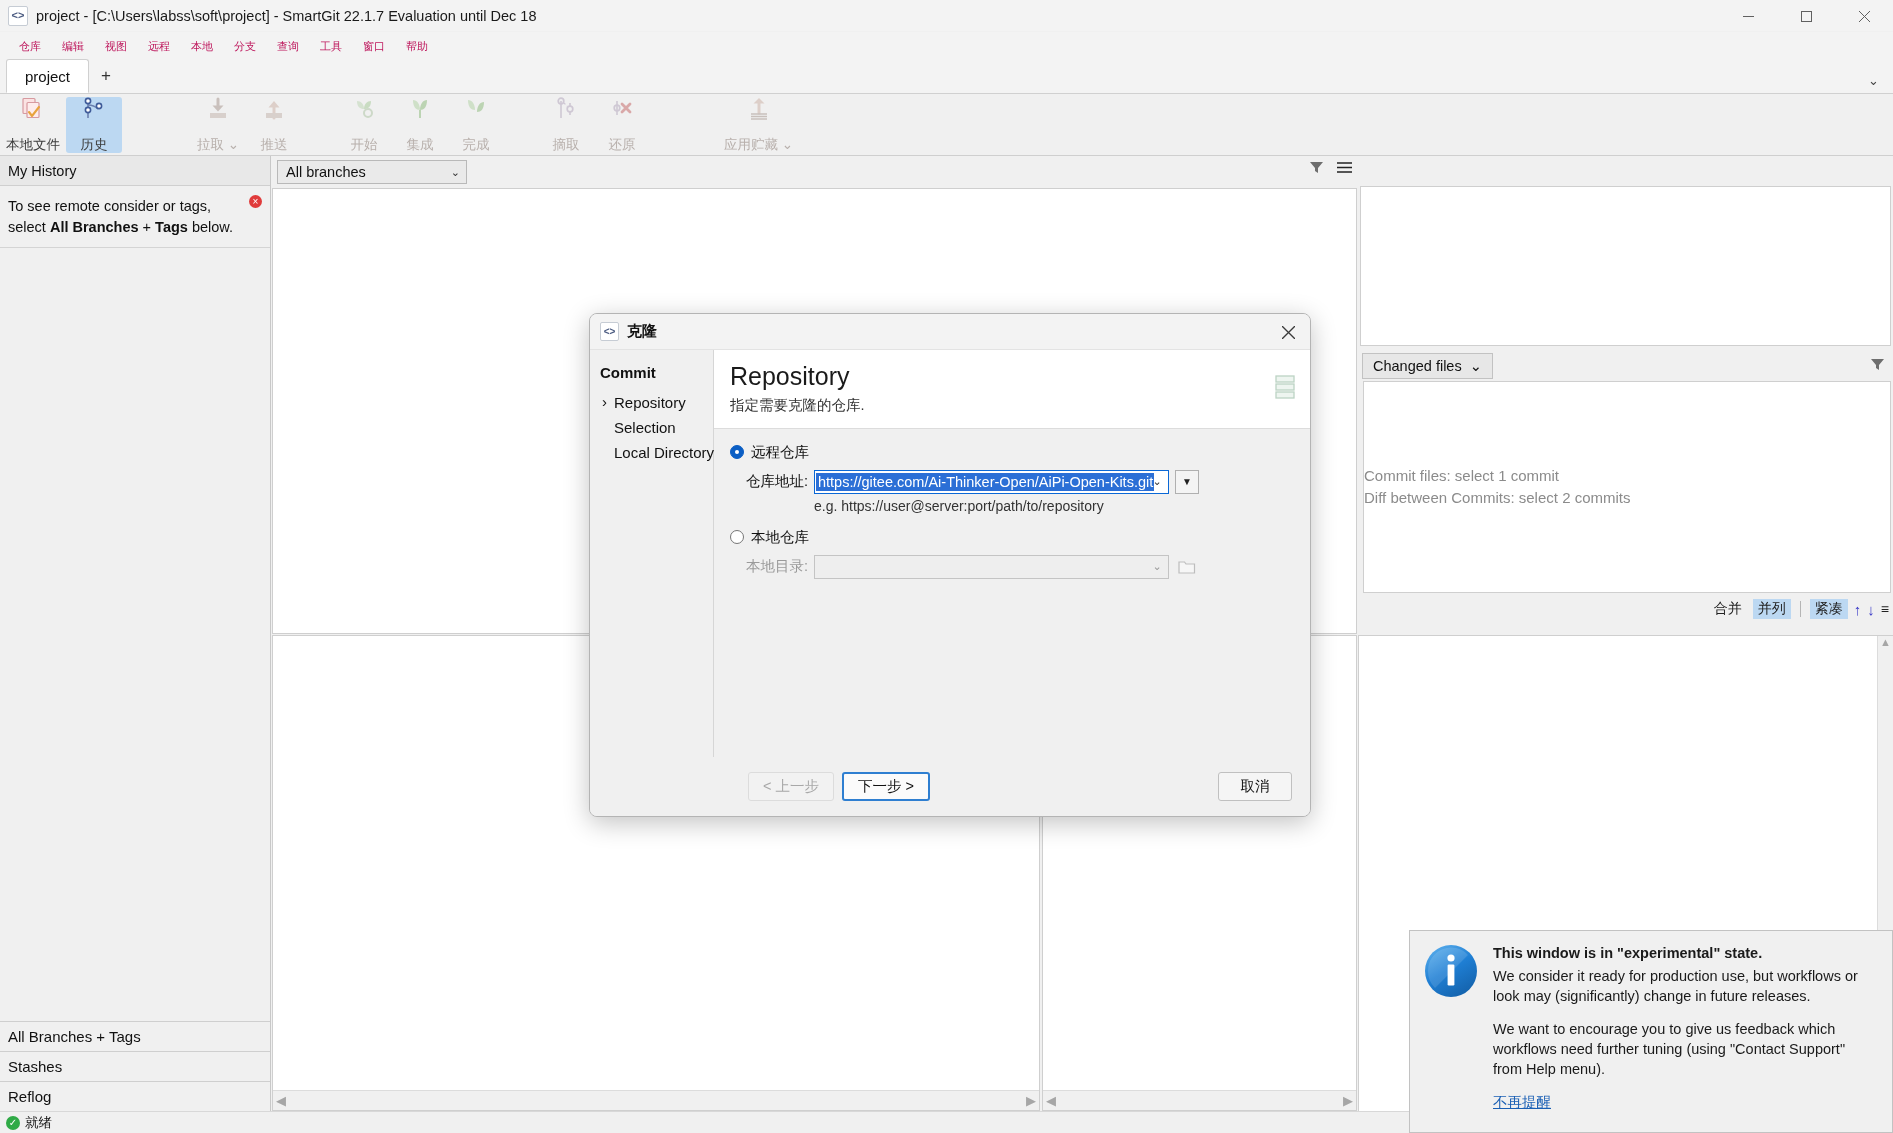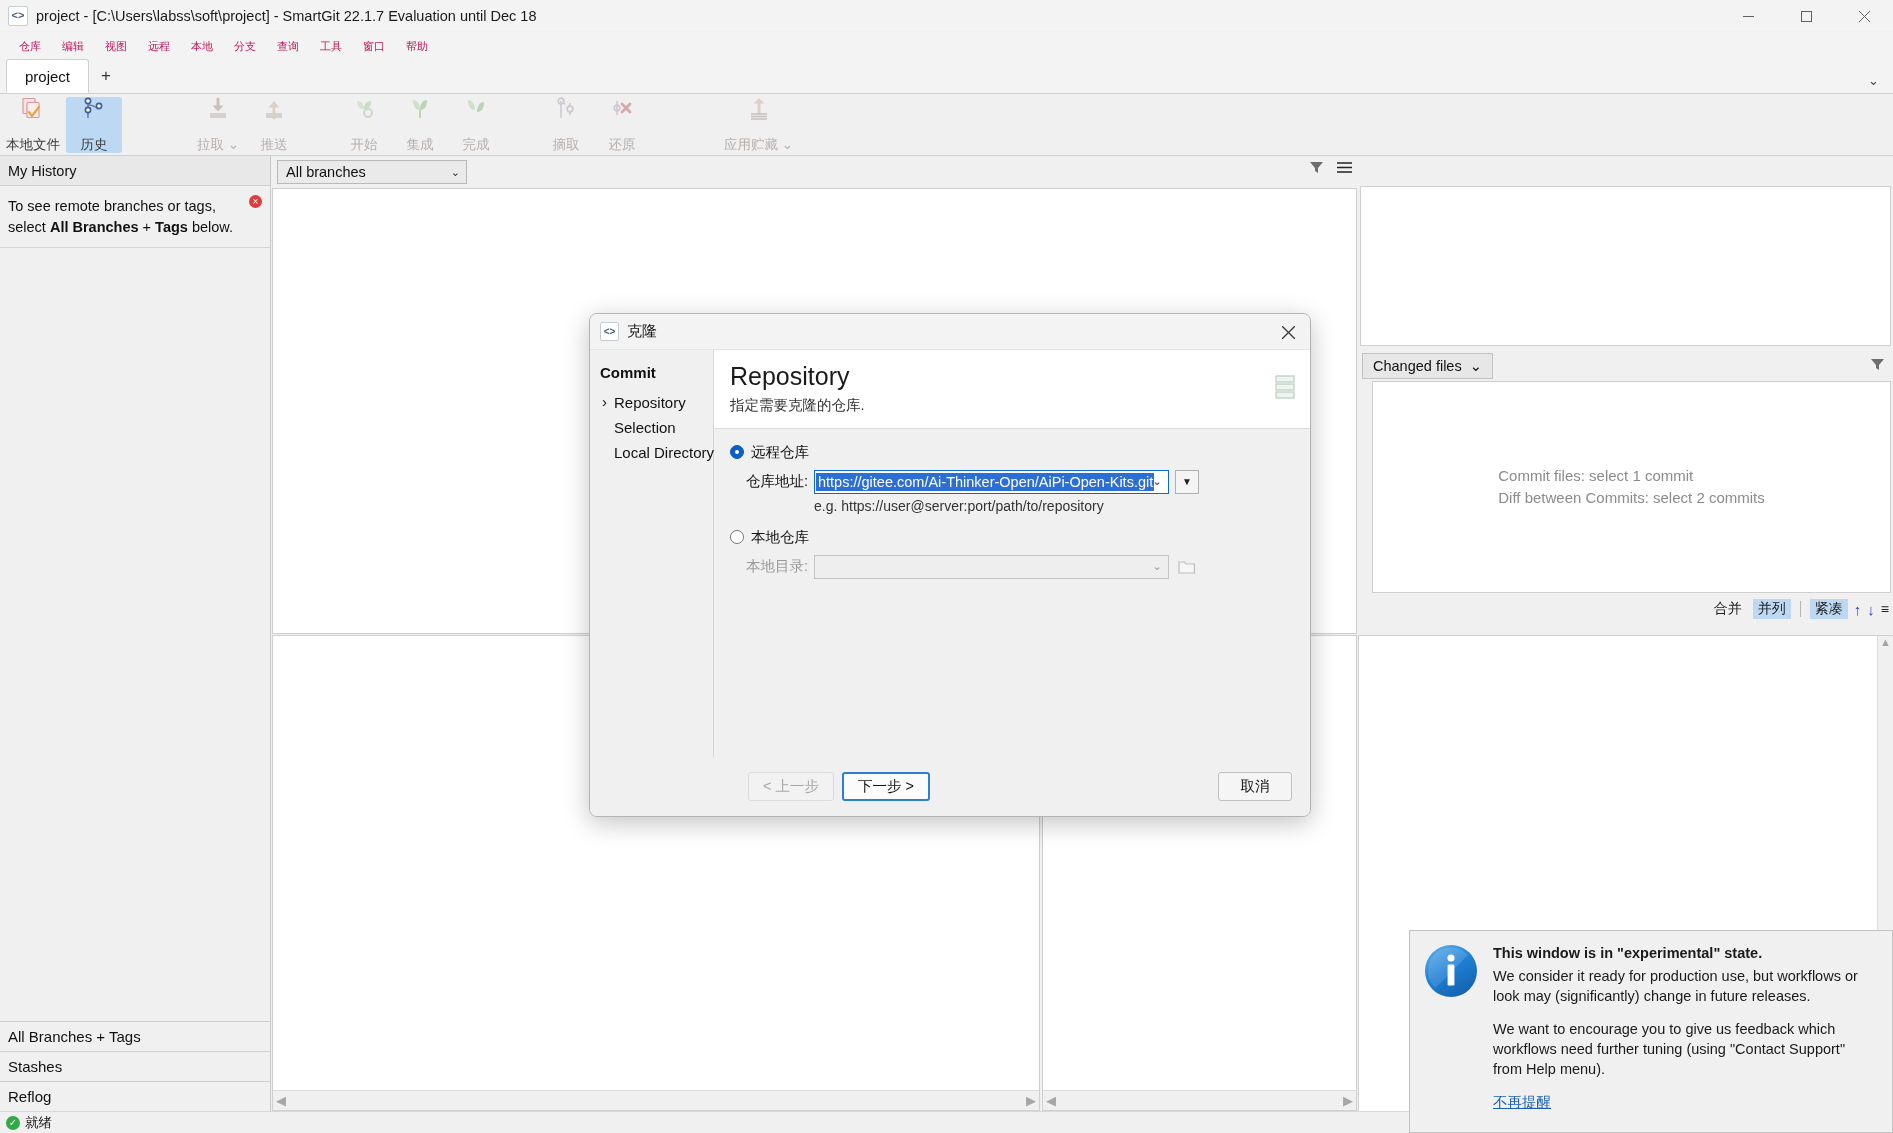--- a/index.html
+++ b/index.html
@@ -175,23 +175,23 @@
     background: #f0f0f0;
   }
   .cf-tab {
     margin-left: 4px; height: 26px; padding: 0 10px;
     background: #e7e7e7; border: 1px solid #c2c2c2;
     display: flex; align-items: center; gap: 8px;
     font-size: 14.5px; color: #111;
   }
   .cf-filter { position: absolute; right: 8px; top: 6px; }
   .changed-files-body {
-    position: absolute; left: 14px; top: 225px; right: 2px; height: 212px;
+    position: absolute; left: 5px; top: 225px; right: 2px; height: 212px;
     background: #fff; border: 1px solid #cfcfcf;
-    display: flex; align-items: center; justify-content: center;
+    display: flex; align-items: center; 
   }
   .cf-empty {
     text-align: left; color: #8b8b8b; font-size: 15px; line-height: 1.5;
   }
   .diff-opts {
     position: absolute; right: 4px; top: 440px; height: 26px;
     display: flex; align-items: center; gap: 6px;
     font-size: 14px; color: #222;
   }
   .diff-opts .seg { padding: 1px 5px; }
@@ -249,21 +249,21 @@
   .dlg-title {
     height: 36px; background: #f3f3f3;
     display: flex; align-items: center; gap: 8px; padding-left: 10px;
     border-bottom: 1px solid #e3e3e3;
   }
   .dlg-title .dlg-icon {
     width: 19px; height: 19px; border: 1px solid #c6ccd4; border-radius: 2px;
     background: #fff; color: #4a5a80; font-size: 10px; font-weight: bold;
     display: flex; align-items: center; justify-content: center;
   }
-  .dlg-title .dlg-caption { font-size: 15px; color: #111; }
+  .dlg-title .dlg-caption { font-size: 15px; color: #111; font-weight: bold; }
   .dlg-close {
     position: absolute; right: 0; top: 0; width: 44px; height: 36px;
     display: flex; align-items: center; justify-content: center;
     color: #3a3a3a; font-size: 16px;
   }
 
   .dlg-body { position: absolute; left: 0; top: 36px; right: 0; bottom: 59px; display: flex; }
   .dlg-steps {
     width: 124px; background: #f0f0f0;
     border-right: 1px solid #d6d6d6;
@@ -524,21 +524,21 @@
       </span>
       <span class="tb-label">应用贮藏 ⌄</span>
     </div>
 
   </div>
 
   <div class="left-panel">
     <div class="panel-header">My History</div>
     <div class="left-body">
       <div class="hint-box">
-        <div>To see remote branches or tags,</div>
+        <div>To see remote consider or tags,</div>
         <div>
           <span>select </span><b>All Branches</b><span> + </span><b>Tags</b><span> below.</span>
         </div>
         <div class="hint-close">×</div>
       </div>
     </div>
     <div class="left-bottom">
       <div class="left-bottom-item">All Branches + Tags</div>
       <div class="left-bottom-item">Stashes</div>
       <div class="left-bottom-item">Reflog</div>

